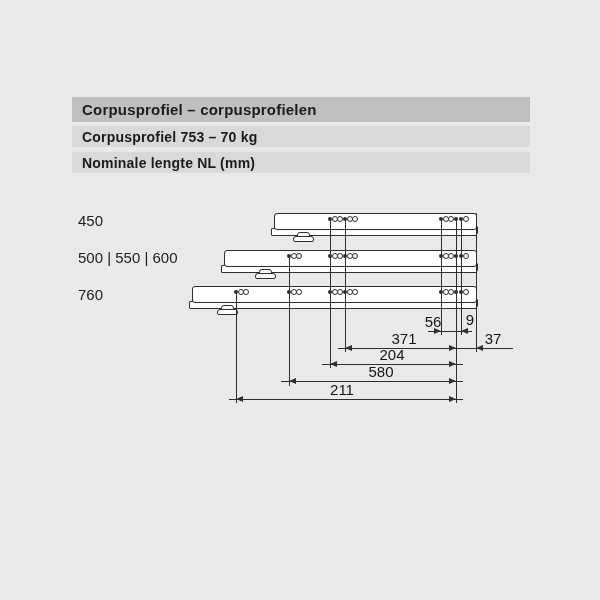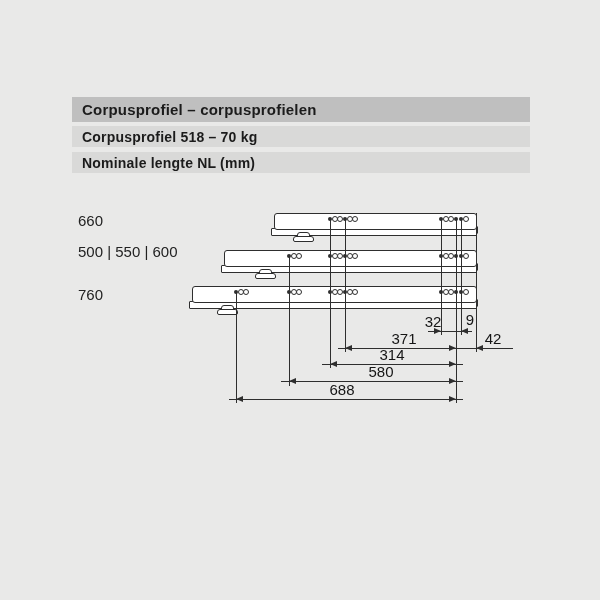--- a/index.html
+++ b/index.html
@@ -53,28 +53,28 @@
   .dot{position:absolute;width:4px;height:4px;border-radius:50%;background:var(--line);z-index:6}
   .ring{position:absolute;width:4px;height:4px;border-radius:50%;border:1px solid var(--line);background:#fff;box-sizing:content-box;z-index:6}
 </style>
 </head>
 <body>
 
 <div class="bar bar1">
   <span>Corpusprofiel – corpusprofielen</span>
 </div>
 <div class="bar bar2">
-  <span>Corpusprofiel 518 – 70 kg</span>
+  <span>Corpusprofiel 753 – 70 kg</span>
 </div>
 <div class="bar bar3">
   <span>Nominale lengte NL (mm)</span>
 </div>
 
-<div class="len" style="top:213px">660</div>
-<div class="len" style="top:244px">500 | 550 | 600</div>
+<div class="len" style="top:213px">450</div>
+<div class="len" style="top:250px">500 | 550 | 600</div>
 <div class="len" style="top:287px">760</div>
 
 <div class="rail" style="left:274px;top:213px;width:203px;height:32px">
   <div class="rail-flange" style="left:-3px;width:206px"></div>
   <div class="rail-body" style="width:203px"></div>
   <div class="rail-hook" style="left:195px;top:13px"></div>
   <div class="clip-hump" style="left:23px;top:19px"></div>
   <div class="clip-base" style="left:19px;top:23px"></div>
 </div>
 
@@ -114,27 +114,27 @@
 <div class="ar ar-l" style="left:345px;top:345px"></div>
 <div class="ar ar-r" style="left:449px;top:345px"></div>
 <div class="ar ar-l" style="left:476px;top:345px"></div>
 <div class="ar ar-l" style="left:330px;top:361px"></div>
 <div class="ar ar-r" style="left:449px;top:361px"></div>
 <div class="ar ar-l" style="left:289px;top:378px"></div>
 <div class="ar ar-r" style="left:449px;top:378px"></div>
 <div class="ar ar-l" style="left:236px;top:396px"></div>
 <div class="ar ar-r" style="left:449px;top:396px"></div>
 
-<div class="dimlab" style="left:433px;top:315px">32</div>
+<div class="dimlab" style="left:433px;top:315px">56</div>
 <div class="dimlab" style="left:470px;top:313px">9</div>
 <div class="dimlab" style="left:404px;top:332px">371</div>
-<div class="dimlab" style="left:493px;top:332px">42</div>
-<div class="dimlab" style="left:392px;top:348px">314</div>
+<div class="dimlab" style="left:493px;top:332px">37</div>
+<div class="dimlab" style="left:392px;top:348px">204</div>
 <div class="dimlab" style="left:381px;top:365px">580</div>
-<div class="dimlab" style="left:342px;top:383px">688</div>
+<div class="dimlab" style="left:342px;top:383px">211</div>
 
 <div class="dot" style="left: 328px; top: 217px;"></div>
 <div class="ring" style="left: 331.8px; top: 216px;"></div>
 <div class="ring" style="left: 336.6px; top: 216px;"></div>
 <div class="dot" style="left: 343px; top: 217px;"></div>
 <div class="ring" style="left: 346.8px; top: 216px;"></div>
 <div class="ring" style="left: 351.6px; top: 216px;"></div>
 <div class="dot" style="left: 439px; top: 217px;"></div>
 <div class="ring" style="left: 442.8px; top: 216px;"></div>
 <div class="ring" style="left: 447.6px; top: 216px;"></div>

